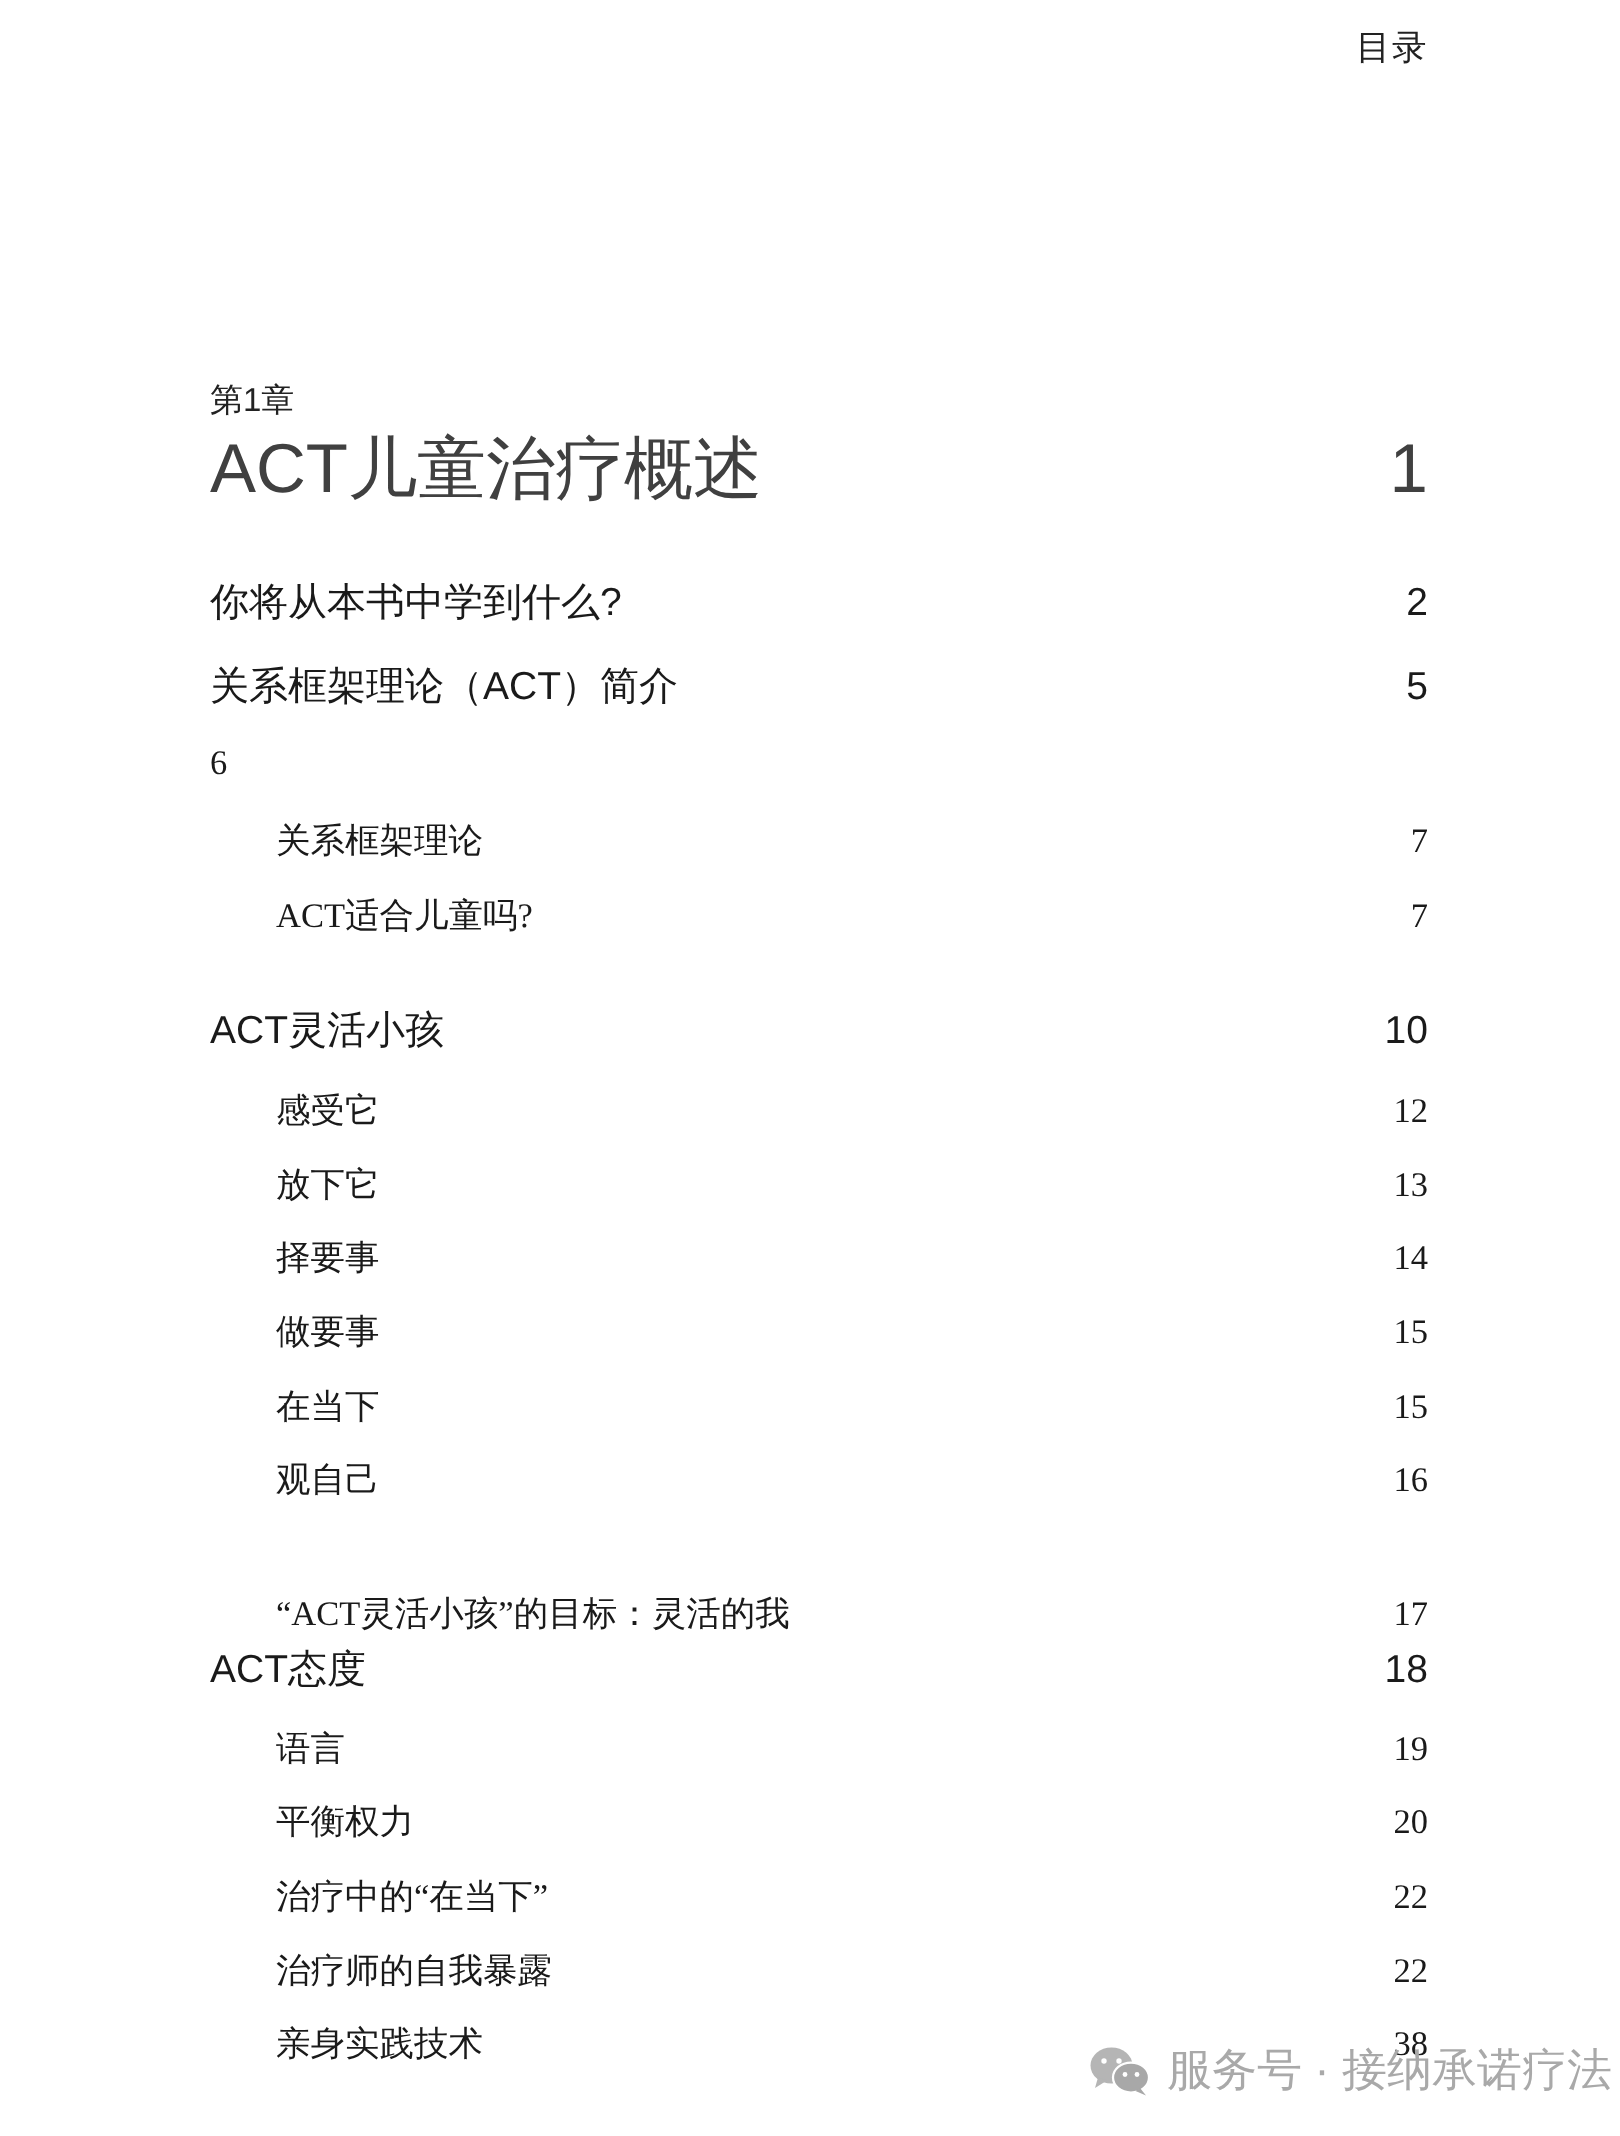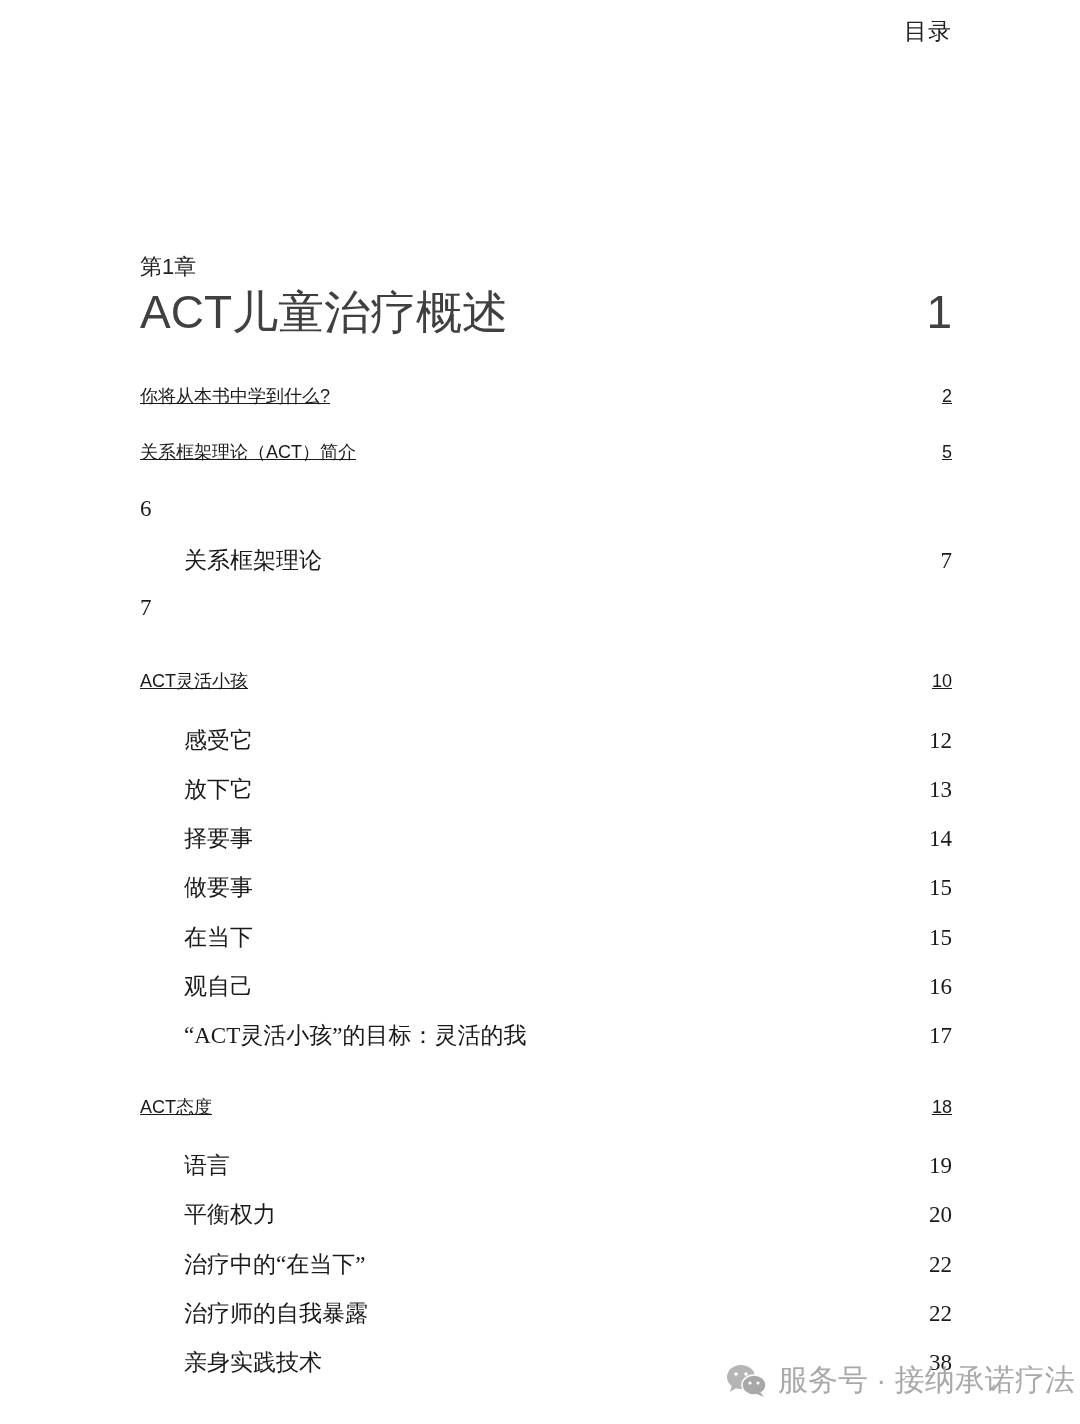--- a/index.html
+++ b/index.html
@@ -46,23 +46,22 @@
     .toc-row {
       position: absolute;
       left: 140px;
       width: 812px;
       display: flex;
       justify-content: space-between;
       align-items: baseline;
     }
     .toc-row.level1 {
       font-family: "Liberation Sans", "DejaVu Sans", sans-serif;
-      font-size: 18px;
+      font-size: 26px;
       color: #1a1a1a;
-      text-decoration: underline;
     }
     .toc-row.level2 {
       font-family: "Liberation Serif", "DejaVu Serif", serif;
       font-size: 23px;
       color: #1a1a1a;
     }
     .toc-row.level2 .toc-label {
       padding-left: 44px;
     }
     .toc-page {
@@ -104,20 +103,21 @@
   <span class="toc-page">5</span>
 </div>
 <div class="toc-row level2" style="top:496px;">
   <span class="toc-page">6</span>
 </div>
 <div class="toc-row level2" style="top:545px;">
   <span class="toc-label">关系框架理论</span>
   <span class="toc-page">7</span>
 </div>
 <div class="toc-row level2" style="top:595px;">
+  <span class="toc-label">ACT适合儿童吗?</span>
   <span class="toc-page">7</span>
 </div>
 
 <div class="toc-row level1" style="top:669px;">
   <span class="toc-label">ACT灵活小孩</span>
   <span class="toc-page">10</span>
 </div>
 <div class="toc-row level2" style="top:725px;">
   <span class="toc-label">感受它</span>
   <span class="toc-page">12</span>
@@ -135,21 +135,21 @@
   <span class="toc-page">15</span>
 </div>
 <div class="toc-row level2" style="top:922px;gap:26px;">
   <span class="toc-label">在当下</span>
   <span class="toc-page">15</span>
 </div>
 <div class="toc-row level2" style="top:971px;">
   <span class="toc-label">观自己</span>
   <span class="toc-page">16</span>
 </div>
-<div class="toc-row level2" style="top:1020px;">
+<div class="toc-row level2" style="top:1060px;">
   <span class="toc-label">“ACT灵活小孩”的目标：灵活的我</span>
   <span class="toc-page">17</span>
 </div>
 
 <div class="toc-row level1" style="top:1095px;">
   <span class="toc-label">ACT态度</span>
   <span class="toc-page">18</span>
 </div>
 <div class="toc-row level2" style="top:1150px;">
   <span class="toc-label">语言</span>

